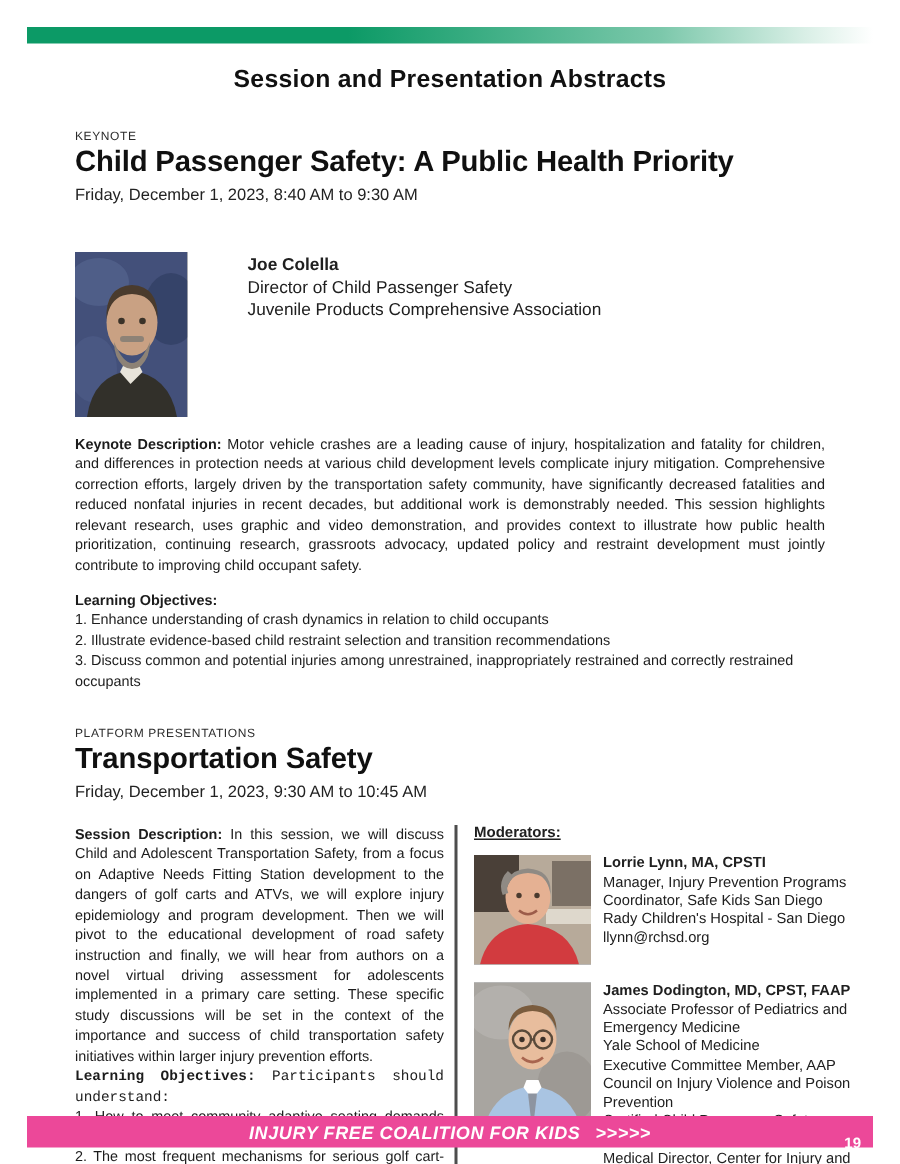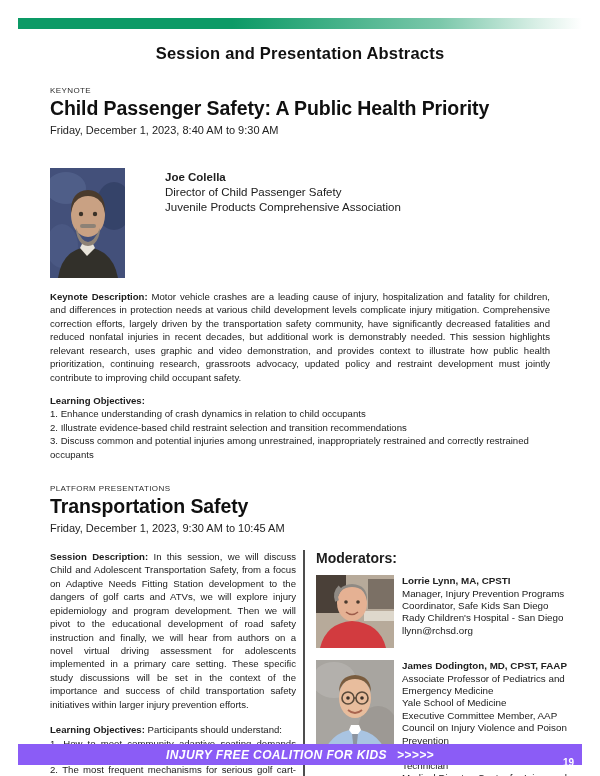--- a/index.html
+++ b/index.html
@@ -44,29 +44,29 @@
   .justify { text-align: justify; }
   .desc { margin-top: 12px; }
   .obj-label { font-weight: bold; margin-top: 10px; }
   .obj-line { }
   b.inline-label { font-weight: bold; }
 
   .cols { display: flex; align-items: stretch; margin: 16px 26px 0 50px; }
   .col-left { width: 253px; flex: none; padding-right: 7px; }
   .col-divider { flex: none; width: 2px; background: #4d4d4d; }
   .col-right { flex: 1; padding-left: 11px; }
-  .moderators-label { font-weight: bold; font-size: 14px; margin-bottom: 9px; }
+  .moderators-label { font-weight: bold; font-size: 10px; margin-bottom: 9px; text-decoration: underline; }
   .moderator { display: flex; margin-bottom: 12px; }
   .moderator .headshot { width: 78px; flex: none; }
   .mod-info { margin-left: 8px; font-size: 9.8px; line-height: 1.27; flex: 1; }
   .mod-name { font-weight: bold; }
 
   .footer-bar {
     position: absolute; left: 18px; right: 18px; bottom: 11px; height: 21px;
-    background: #8b5cf6;
+    background: #ec4899;
     display: flex; align-items: center; justify-content: center;
   }
   .footer-text {
     color: #fff; font-weight: bold; font-style: italic; font-size: 12px;
     letter-spacing: 0.4px;
   }
   .footer-arrows { margin-left: 10px; }
   .footer-page {
     position: absolute; right: 8px; top: 16px; bottom: 0;
     display: flex; align-items: center;
@@ -124,21 +124,21 @@
 
   <section class="content" style="margin-top:10px;">
     <div class="kicker">PLATFORM PRESENTATIONS</div>
     <h2 class="session-title">Transportation Safety</h2>
     <div class="session-date">Friday, December 1, 2023, 9:30 AM to 10:45 AM</div>
   </section>
 
   <div class="cols">
     <div class="col-left body-text justify">
       <p><b class="inline-label">Session Description:</b> <span>In this session, we will discuss Child and Adolescent Transportation Safety, from a focus on Adaptive Needs Fitting Station development to the dangers of golf carts and ATVs, we will explore injury epidemiology and program development. Then we will pivot to the educational development of road safety instruction and finally, we will hear from authors on a novel virtual driving assessment for adolescents implemented in a primary care setting. These specific study discussions will be set in the context of the importance and success of child transportation safety initiatives within larger injury prevention efforts.</span></p>
-      <p style="margin-top:12px;"><b class="inline-label">Learning Objectives:</b> <span>Participants should understand:</span></p>
+      <p style="font-family:Liberation Mono, monospace;"><b class="inline-label">Learning Objectives:</b> <span>Participants should understand:</span></p>
       <div>1. How to meet community adaptive seating demands and develop programming locally.</div>
       <div>2. The most frequent mechanisms for serious golf cart-related injuries and how existing laws should be enforced alongside advocacy for more stringent laws.</div>
 
     </div>
 
     <div class="col-divider"></div>
 
     <div class="col-right">
       <div class="moderators-label">Moderators:</div>
 

